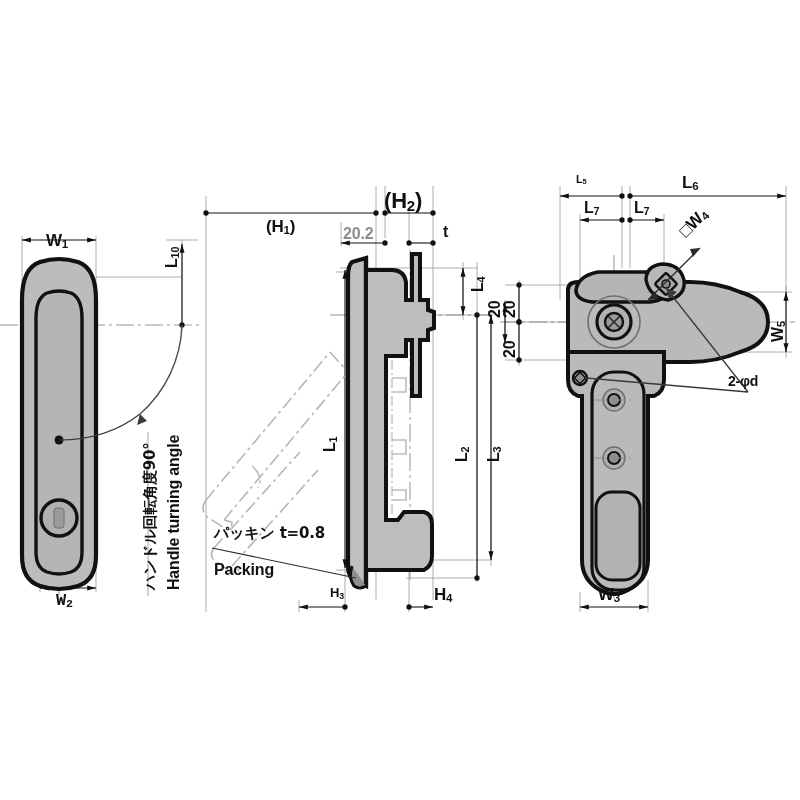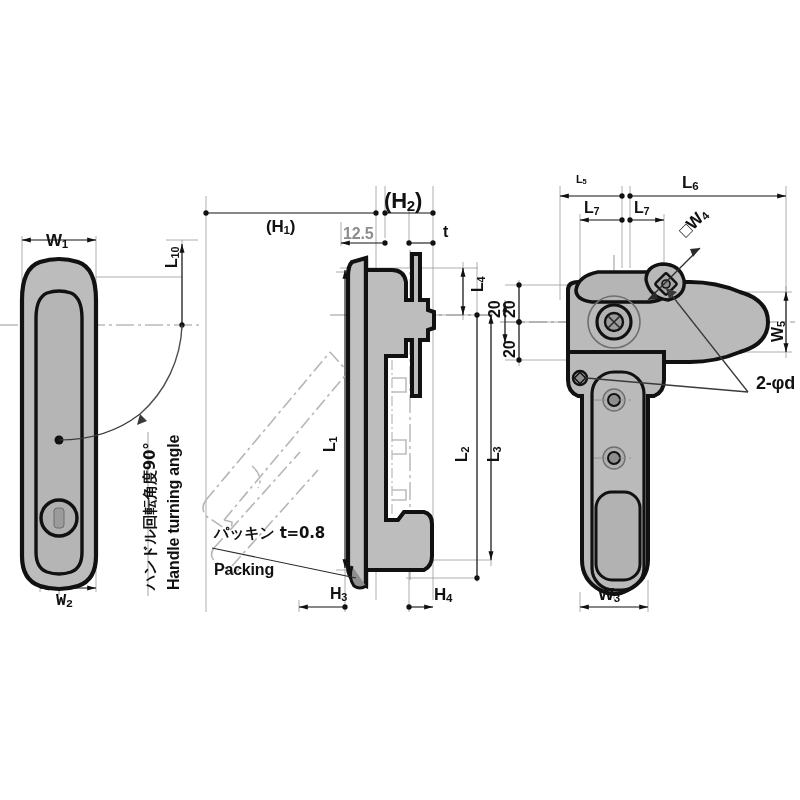--- a/index.html
+++ b/index.html
@@ -262,40 +262,40 @@
     <span>Handle turning angle</span>
   </div>
 
   <div class="lbl" style="left:266px;top:190px;font-size:17px;margin-top:28px;">
     <span>(H</span><sub>1</sub><span>)</span>
   </div>
   <div class="lbl" style="left:384px;top:190px;font-size:22px;">
     <span>(H</span><sub>2</sub><span>)</span>
   </div>
   <div class="lbl grey" style="left:343px;top:226px;font-size:16px;">
-    <span>12.5</span>
+    <span>20.2</span>
   </div>
   <div class="lbl" style="left:443px;top:224px;font-size:16px;">
     <span>t</span>
   </div>
 
   <div class="lbl rot90" style="left:470px;top:292px;font-size:16px;">
     <span>L</span><sub>4</sub>
   </div>
   <div class="lbl rot90" style="left:454px;top:462px;font-size:16px;">
     <span>L</span><sub>2</sub>
   </div>
   <div class="lbl rot90" style="left:486px;top:462px;font-size:16px;">
     <span>L</span><sub>3</sub>
   </div>
   <div class="lbl rot90" style="left:322px;top:452px;font-size:16px;">
     <span>L</span><sub>1</sub>
   </div>
 
-  <div class="lbl" style="left:330px;top:586px;font-size:16px;">
+  <div class="lbl" style="left:330px;top:586px;font-size:13px;">
     <span>H</span><sub>3</sub>
   </div>
   <div class="lbl" style="left:434px;top:586px;font-size:17px;">
     <span>H</span><sub>4</sub>
   </div>
 
   <div class="lbl jp" style="left:214px;top:526px;font-size:15px;">
     <span>パッキン t=0.8</span>
   </div>
   <div class="lbl" style="left:214px;top:546px;font-size:16px;margin-top:16px;">
@@ -329,17 +329,17 @@
     <span>W</span><sub>5</sub>
   </div>
   <div class="lbl" style="left:598px;top:586px;font-size:17px;">
     <span>W</span><sub>3</sub>
   </div>
 
   <div class="lbl" style="left:676px;top:228px;font-size:17px;transform:rotate(-45deg);transform-origin:left top;">
     <span>□</span><span>W</span><sub>4</sub>
   </div>
 
-  <div class="lbl" style="left:756px;top:374px;font-size:18px;">
+  <div class="lbl" style="left:728px;top:374px;font-size:14px;">
     <span>2-φd</span>
   </div>
 
 </div>
 
 </body></html>

